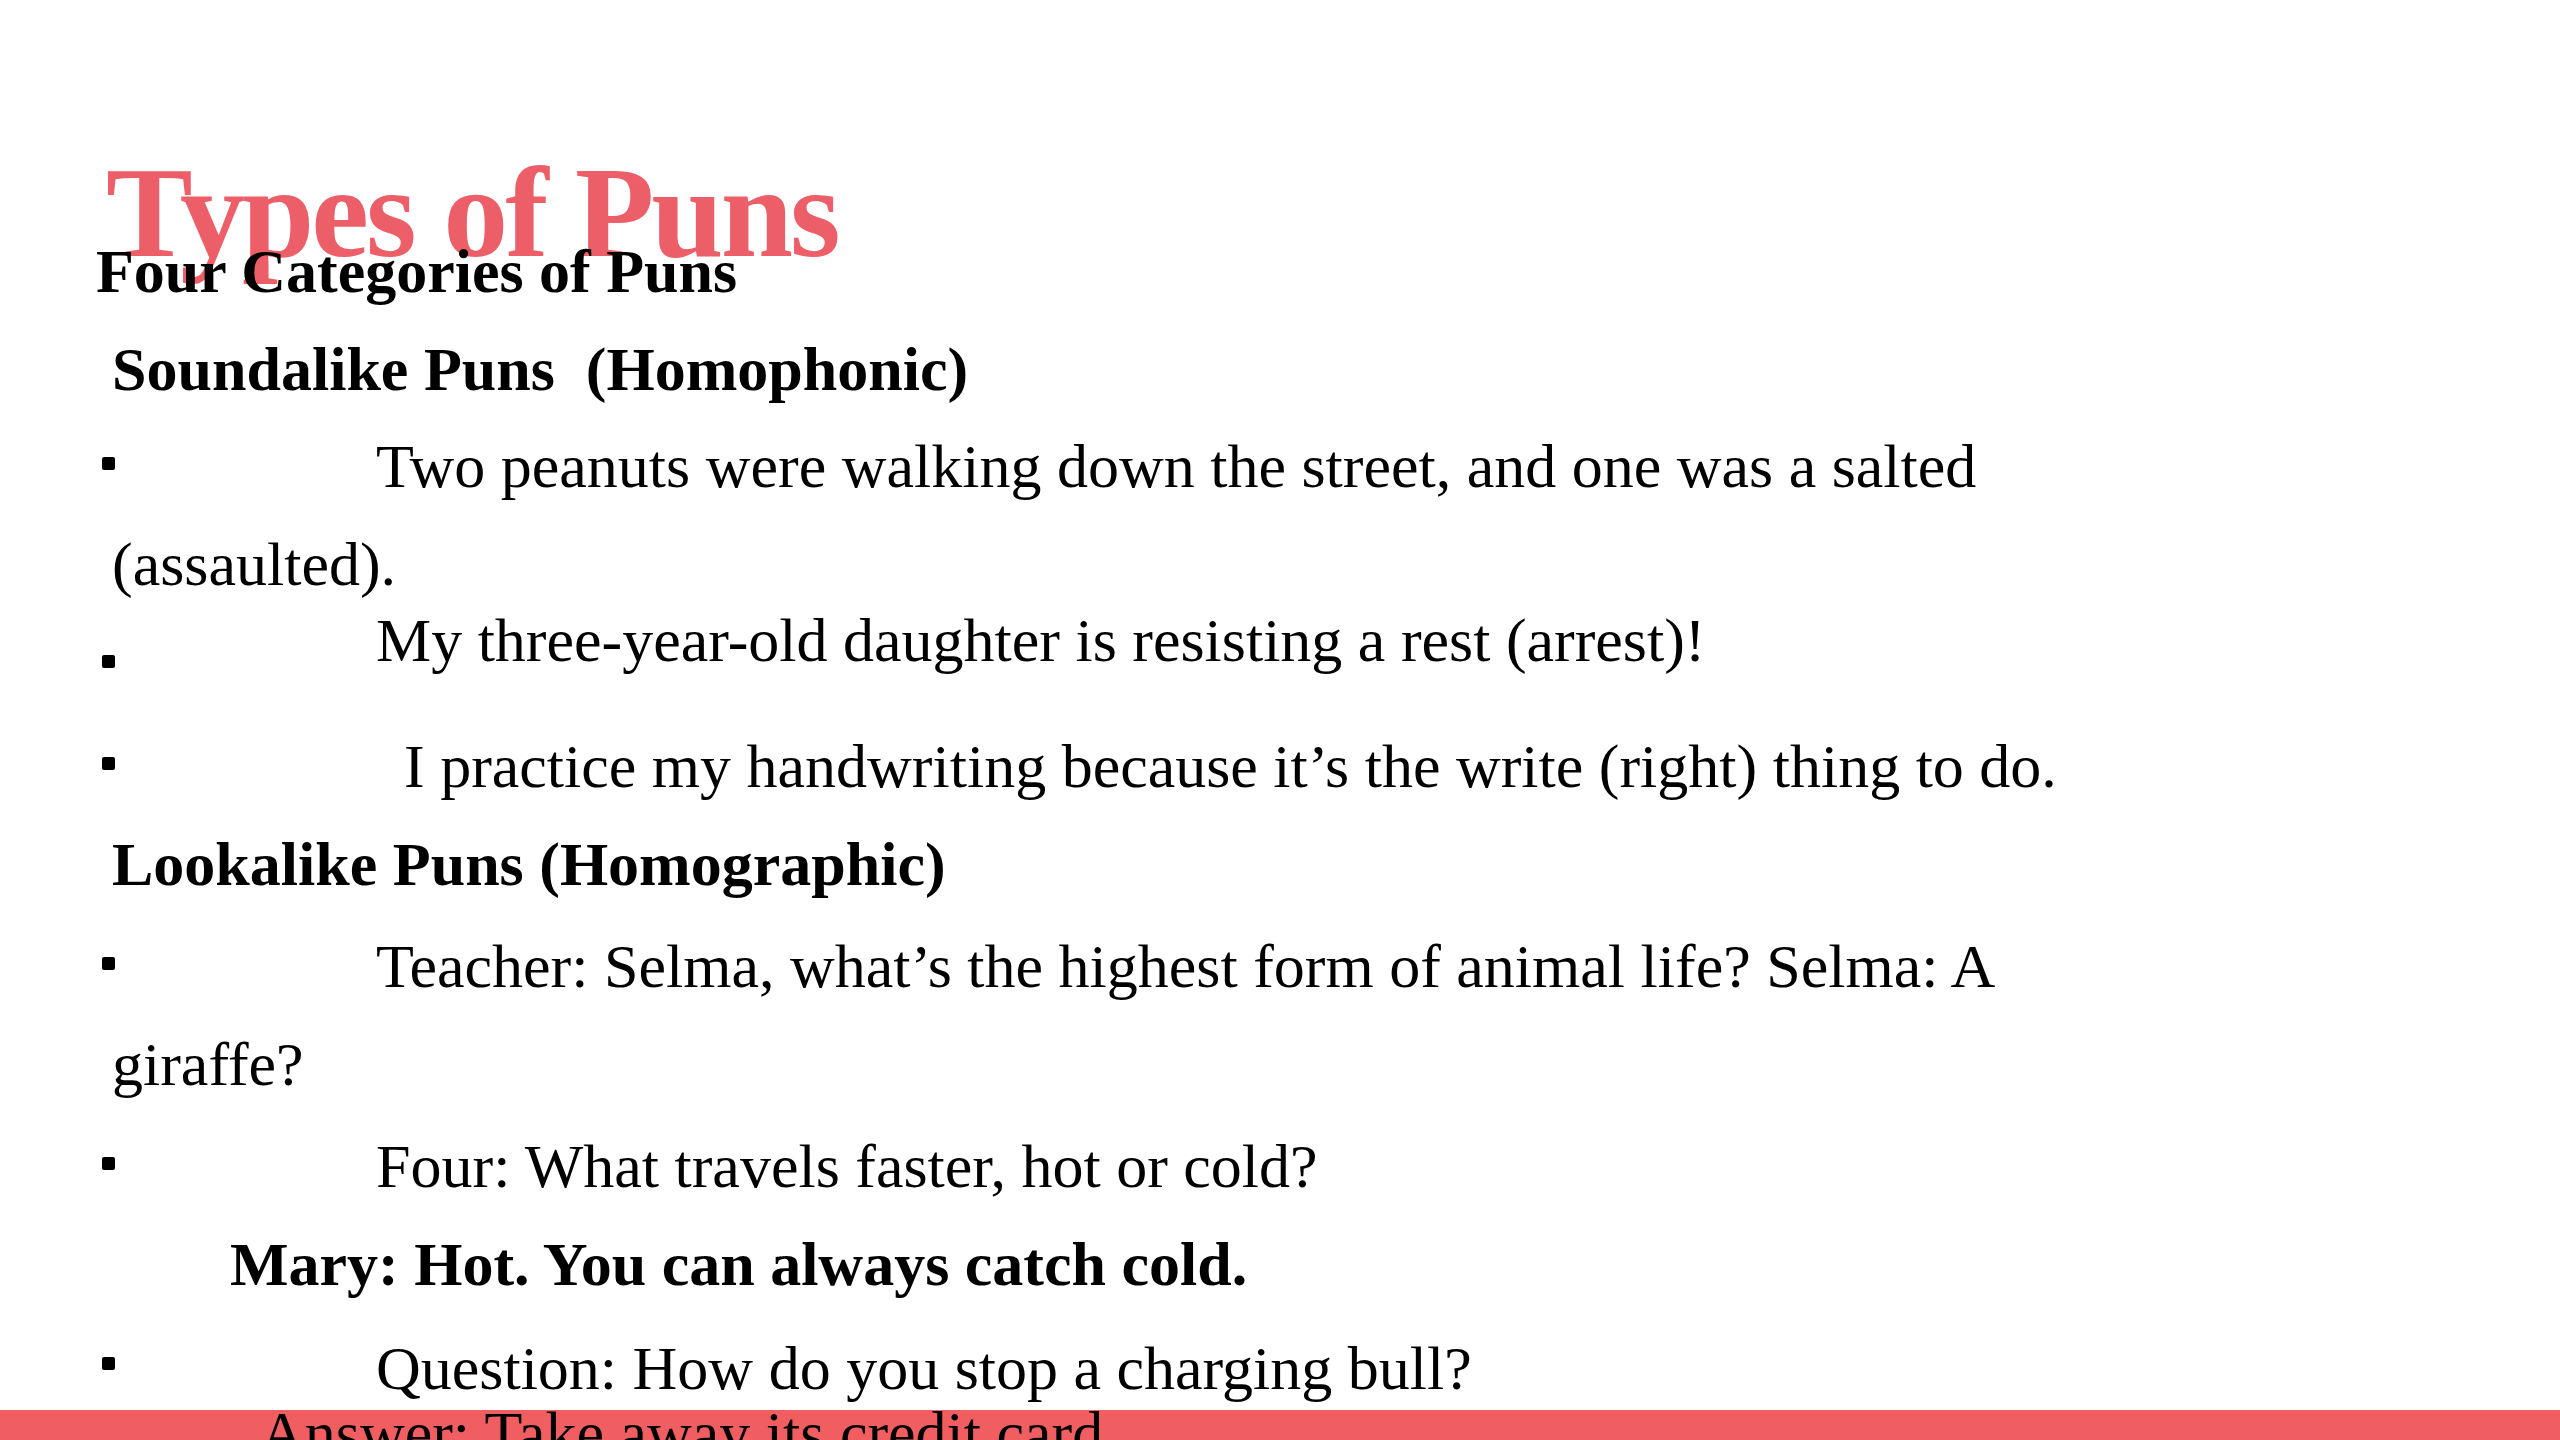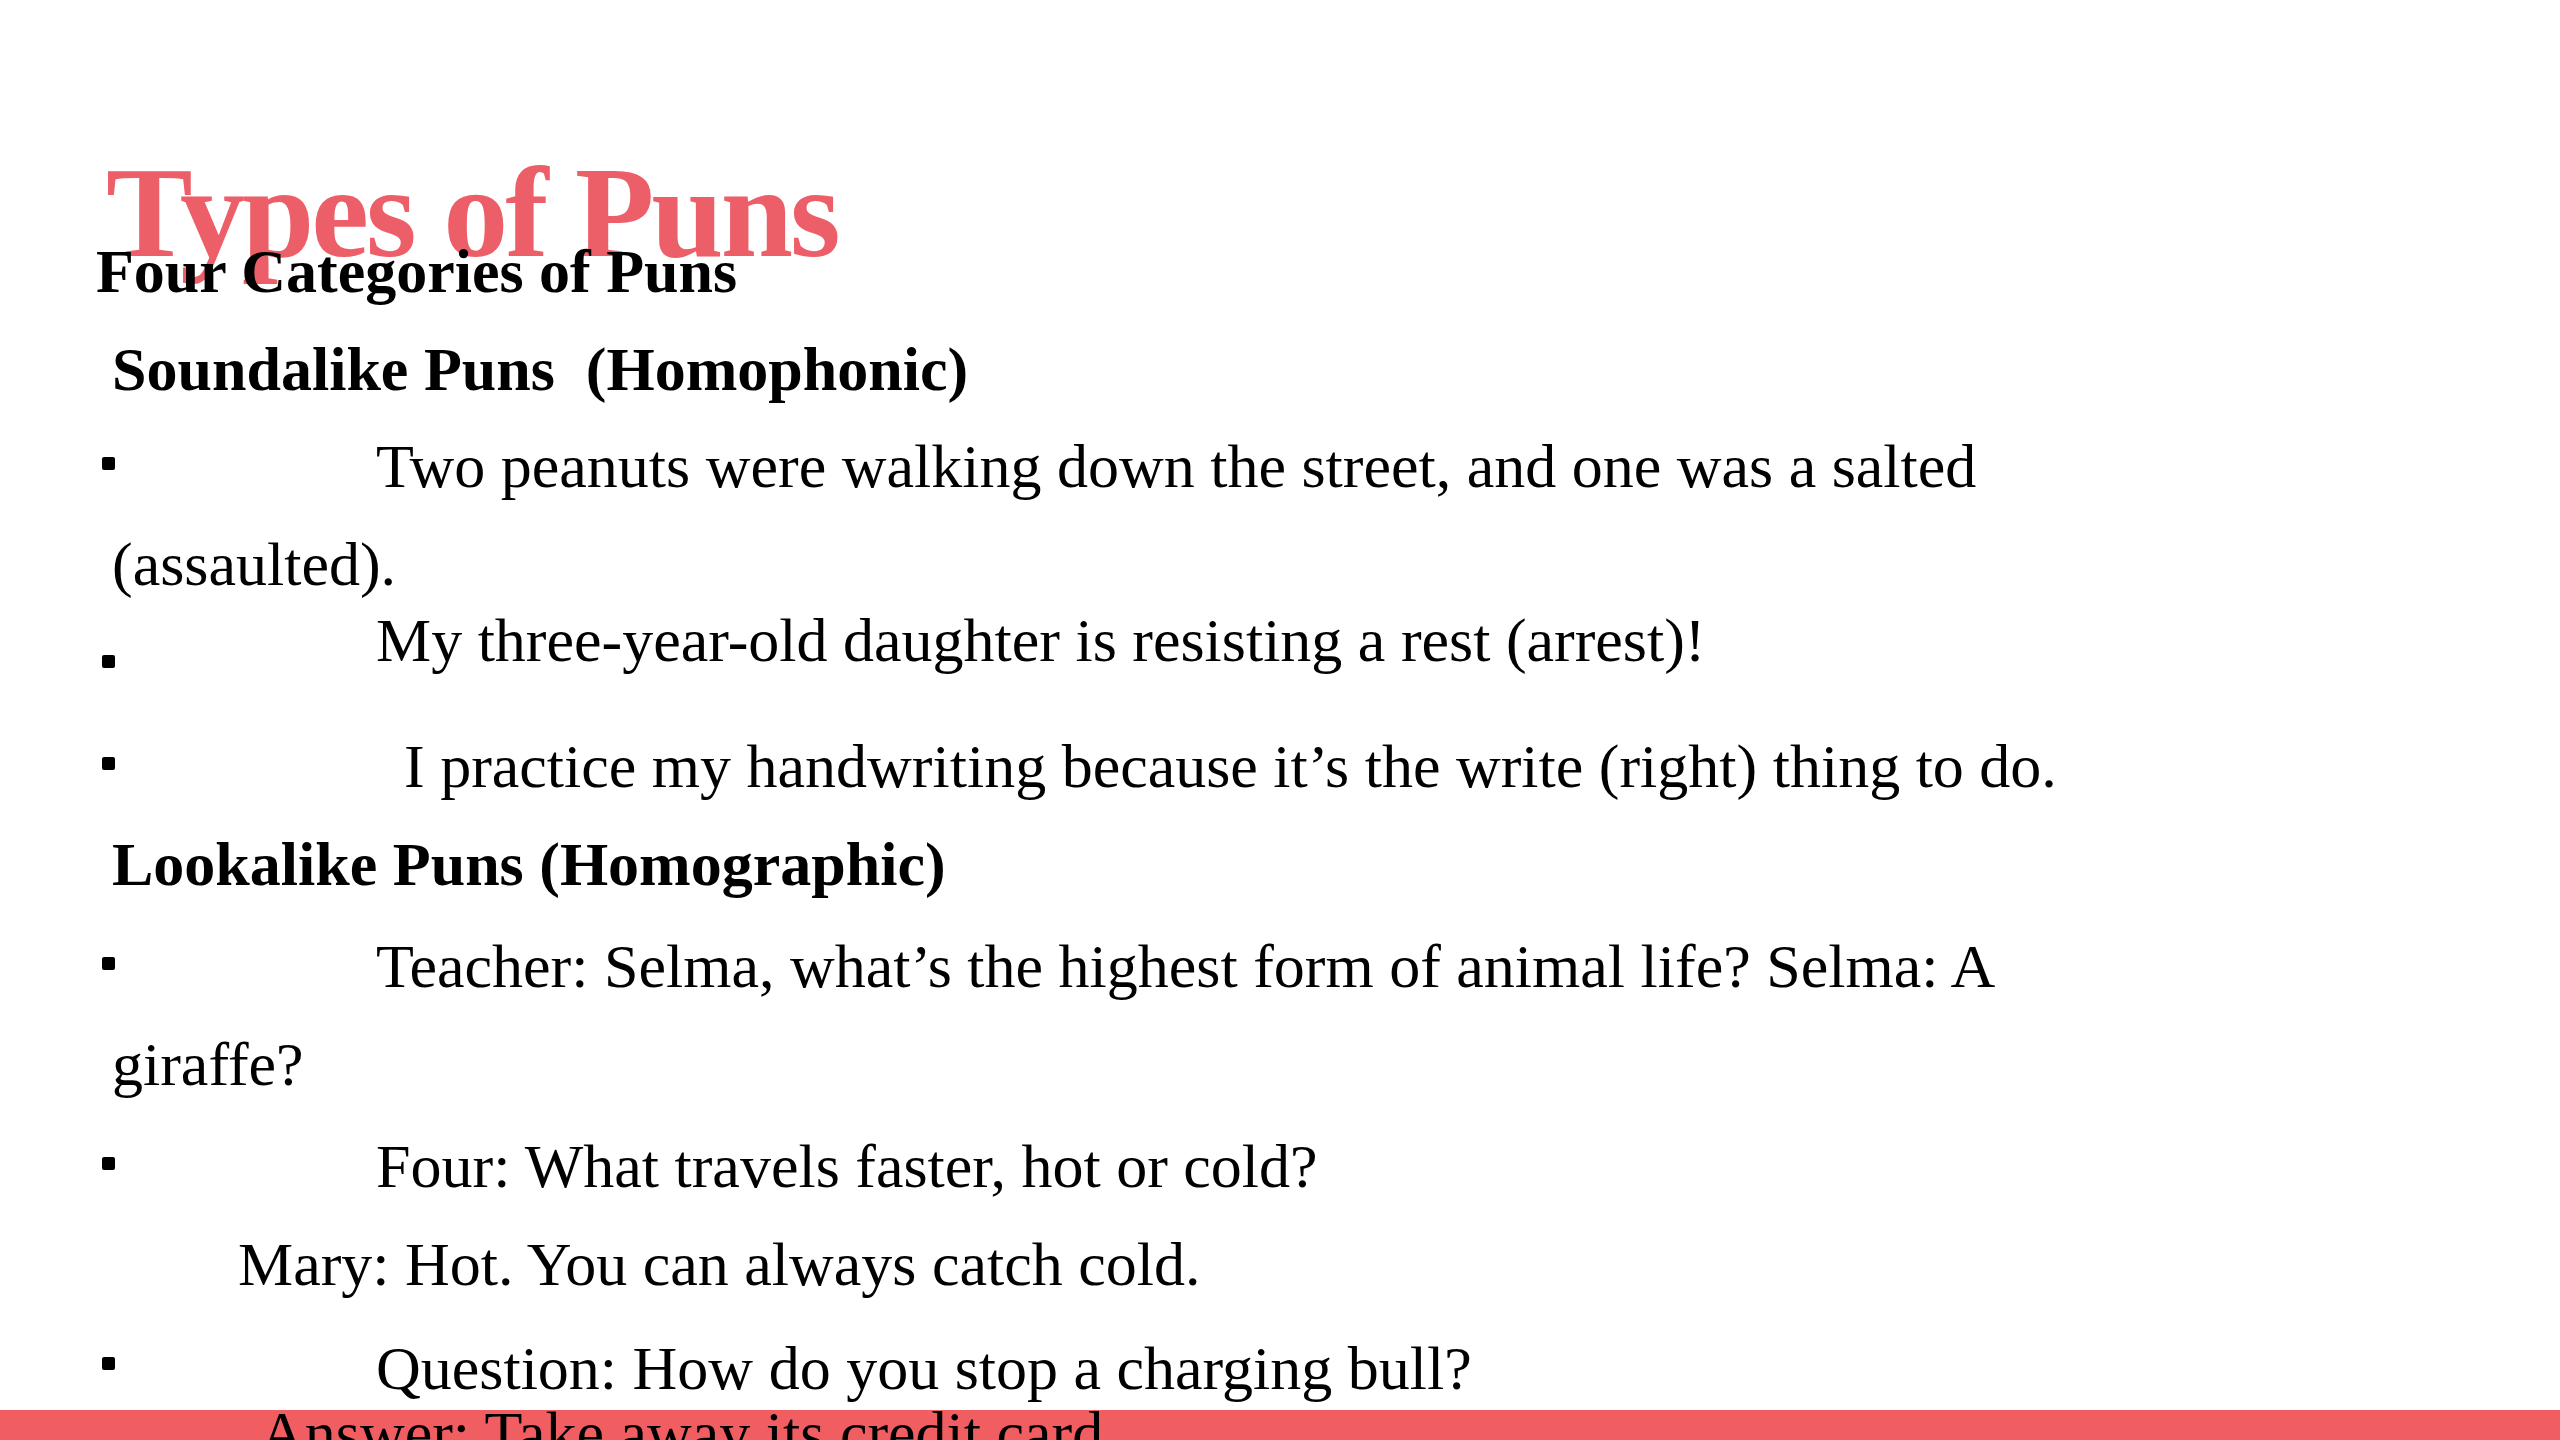--- a/index.html
+++ b/index.html
@@ -78,21 +78,21 @@
   <div class="line bold" style="left:112px; top:833px;">Lookalike Puns (Homographic)</div>
 
   <div class="line" style="left:404px; top:735px;">I practice my handwriting because it’s the write (right) thing to do.</div>
 
   <span class="bullet-dot" style="left:102px; top:957px;"></span>
   <div class="line" style="left:376px; top:935px;">Teacher: Selma, what’s the highest form of animal life? Selma: A</div>
   <div class="line" style="left:112px; top:1033px;">giraffe?</div>
 
   <span class="bullet-dot" style="left:102px; top:1157px;"></span>
   <div class="line" style="left:376px; top:1135px;">Four: What travels faster, hot or cold?</div>
-  <div class="line" style="left:238px; top:1233px;">Mary: Hot. You can always catch cold.</div>
+  <div class="line" style="left:230px; top:1233px;font-weight:bold;">Mary: Hot. You can always catch cold.</div>
 
   <span class="bullet-dot" style="left:102px; top:1357px;"></span>
   <div class="line" style="left:376px; top:1337px;">Question: How do you stop a charging bull?</div>
 
   <div class="footer-bar" style="background: rgb(241, 94, 98);"></div>
   <div class="line" style="left:260px; top:1402px;">Answer: Take away its credit card.</div>
 
 </div>
 
 </body></html>

